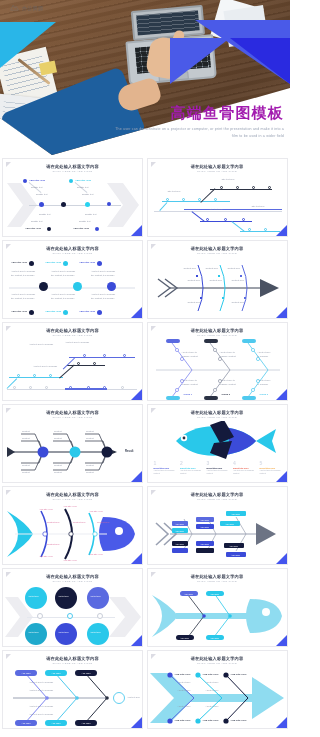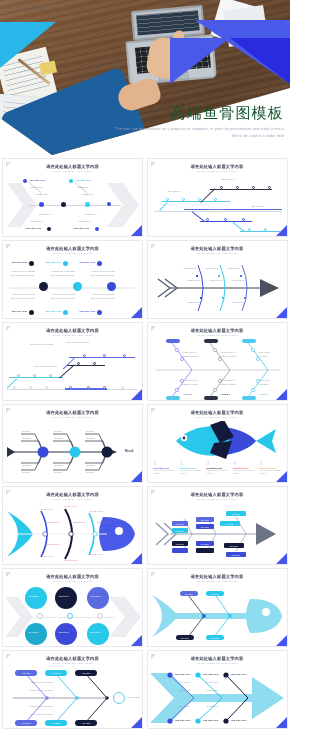--- a/index.html
+++ b/index.html
@@ -76,21 +76,21 @@
     border-left:60px solid transparent; border-top:46px solid #2a2ae0; }
   .tri-blue-lt2 { position:absolute; right:60px; top:38px; width:0; height:0;
     border-right:60px solid transparent; border-top:46px solid #4a5ae8; }
 
   .logo { position:absolute; left:10px; top:4px; display:flex; align-items:center;
     gap:3px; opacity:.42; }
   .logo svg { display:block; }
   .logo-text { font-size:5px; color:#5a6470; letter-spacing:.3px; font-weight:bold; }
 
   .cover-title { position:absolute; right:6px; top:104px;
-    font-size:15px; font-weight:normal; color:#14532d; letter-spacing:1.2px;
+    font-size:15px; font-weight:bold; color:#a21caf; letter-spacing:1.2px;
     font-family:"DejaVu Sans", sans-serif; }
   .cover-sub { position:absolute; right:6px; top:126px; width:170px;
     text-align:right; font-size:3.6px; line-height:1.85; color:#9aa3b5;
     letter-spacing:.15px; }
 
   
   .grid { display:grid; grid-template-columns:1fr 1fr; gap:3px 3px;
     padding:3px 2px 2px 2px; background:#ffffff; }
   .slide { position:relative; width:141px; height:79px; background:#fff;
     border:1px solid #e9e9ed; overflow:hidden; }

